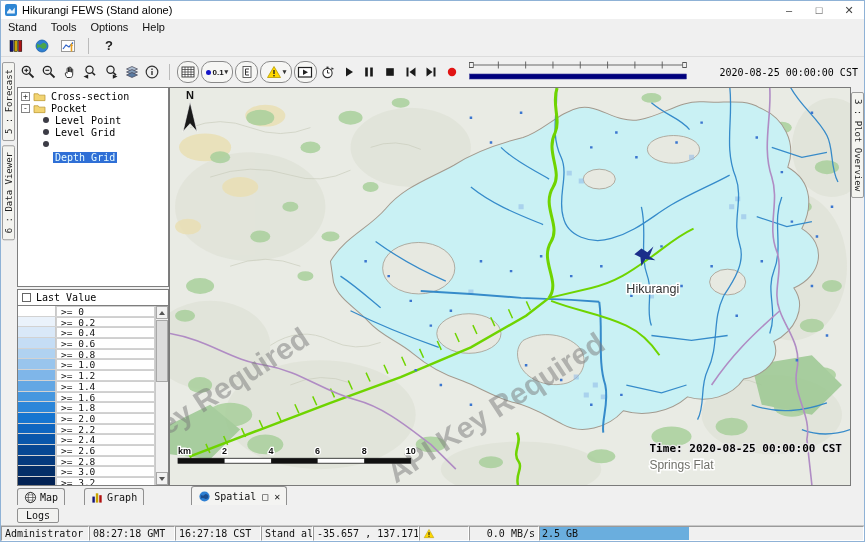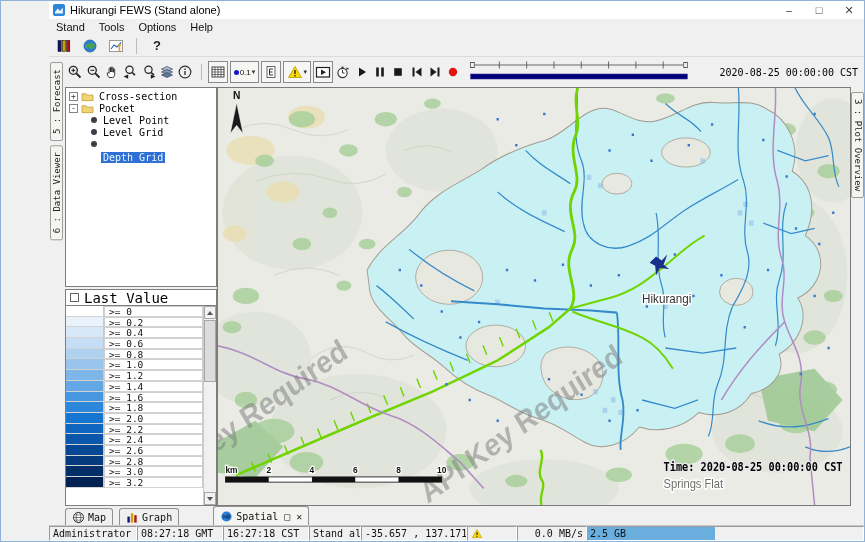--- a/index.html
+++ b/index.html
@@ -1,19 +1,19 @@
 <!DOCTYPE html>
 <html><head>
 <meta charset="utf-8">
 <style>
   html,body{margin:0;padding:0;}
   body{width:865px;height:542px;font-family:"Liberation Sans",sans-serif;background:#f0f0f0;overflow:hidden;}
   *{box-sizing:border-box;}
   .mono{font-family:"DejaVu Sans Mono",monospace;}
-  #app{width:865px;height:542px;border:1px solid #8fb2d6;display:flex;flex-direction:column;background:#f0f0f0;padding-left:48px;}
+  #app{width:865px;height:542px;border:1px solid #8fb2d6;display:flex;flex-direction:column;background:#f0f0f0;}
 
   
   .titlebar{height:18px;background:#fff;display:flex;align-items:center;padding-left:4px;flex:0 0 auto;}
   .app-icon{width:12px;height:12px;margin-right:5px;flex:0 0 auto;}
   .title-text{font-size:11px;color:#000;flex:1;}
   .winbtn{width:30px;text-align:center;font-size:11px;color:#444;line-height:18px;}
 
   
   .menubar{height:16px;background:#f0f0f0;display:flex;align-items:center;font-size:11px;flex:0 0 auto;}
   .menu-item{padding:0 7px;color:#111;}
@@ -32,21 +32,21 @@
   .vtab{background:#f4f4f0;border:1px solid #9c9c9c;border-radius:2px;font-size:9px;color:#222;font-family:"DejaVu Sans Mono",monospace;padding:6px 0;width:13px;display:flex;align-items:center;justify-content:center;}
   .vtab.up{writing-mode:vertical-rl;transform:rotate(180deg);}
   .vtab.down{writing-mode:vertical-rl;}
 
   .maincol{flex:1;display:flex;flex-direction:column;min-width:0;}
 
   
   .toolbar2{height:30px;display:flex;align-items:center;padding:0 4px;gap:2px;background:#f0f0f0;flex:0 0 auto;}
   .tbtn{width:21px;height:22px;display:flex;align-items:center;justify-content:center;}
   .tbtn svg{width:16px;height:16px;}
-  .tbtn.raised{border:1px solid #8a8a8a;background:#f6f6f4;width:25px;border-radius:0;}
+  .tbtn.raised{border:1px solid #8a8a8a;background:#f6f6f4;width:25px;border-radius:10px;font-weight:bold;}
   .tbtn.wide{width:36px;gap:1px;}
   .bluedot{width:5px;height:5px;border-radius:50%;background:#1515c8;display:inline-block;}
   .vlabel{font-size:8px;color:#111;}
   .dn{font-size:7px;color:#333;}
   .timeline{flex:1;height:26px;min-width:220px;margin:0 5px;}
   .timeline svg{width:100%;height:26px;display:block;}
   .tb2-datetime{font-size:10px;color:#000;white-space:nowrap;padding-right:2px;margin-left:24px;}
 
   
   .panels{flex:1;display:flex;min-height:0;}
@@ -54,41 +54,41 @@
   .treebox{height:200px;background:#fff;border:1px solid #7e7e7e;overflow:hidden;font-family:"DejaVu Sans Mono",monospace;font-size:10px;padding:2px 0 0 2px;}
   .trow{display:flex;align-items:center;height:12px;white-space:nowrap;}
   .expander{width:9px;height:9px;border:1px solid #848484;background:#fff;font-size:8px;line-height:7px;text-align:center;color:#333;margin:0 3px 0 1px;flex:0 0 auto;}
   .folder{width:13px;height:11px;margin-right:3px;flex:0 0 auto;}
   .bullet{width:6px;height:6px;border-radius:50%;background:#3c3c46;margin:0 4px 0 1px;flex:0 0 auto;}
   .child{padding-left:22px;}
   .tlabel{padding:0 2px;}
   .tlabel.selected{background:#2f6fd6;color:#e6fbff;margin-top:26px;}
 
   .legendwrap{margin-top:2px;flex:1;display:flex;flex-direction:column;min-height:0;}
-  .legendheader{height:17px;border:1px solid #7e7e7e;background:#fff;display:flex;align-items:center;font-family:"DejaVu Sans Mono",monospace;font-size:14px;gap:5px;padding-left:4px;}
+  .legendheader{height:17px;border:1px solid #7e7e7e;background:#fff;display:flex;align-items:center;font-family:"DejaVu Sans Mono",monospace;font-size:10px;gap:5px;padding-left:4px;}
   .checkbox{width:9px;height:9px;border:1px solid #666;background:#fff;flex:0 0 auto;}
   .legendlist{flex:1;border:1px solid #7e7e7e;border-top:none;background:#fff;display:flex;min-height:0;}
   .lrows{flex:1;overflow:hidden;}
   .lrow{display:flex;height:10.7px;border-bottom:1px solid #d2d2d2;}
   .lswatch{width:38px;border-right:1px solid #c9c9c9;flex:0 0 auto;}
   .llabel{flex:1;font-family:"DejaVu Sans Mono",monospace;font-size:9.5px;line-height:10px;padding-left:4px;color:#111;border:1px solid #cfcfcf;border-bottom:none;background:#fff;white-space:nowrap;}
   .scrollbar{width:13px;background:#f0f0f0;border-left:1px solid #c9c9c9;display:flex;flex-direction:column;flex:0 0 auto;}
   .sbtn{height:13px;border:1px solid #a8a8a8;background:#f2f2f2;display:flex;align-items:center;justify-content:center;flex:0 0 auto;}
   .arr-up{width:0;height:0;border-left:3px solid transparent;border-right:3px solid transparent;border-bottom:4px solid #555;}
   .arr-dn{width:0;height:0;border-left:3px solid transparent;border-right:3px solid transparent;border-top:4px solid #555;}
   .sthumb{height:62px;background:#dcdcdc;border:1px solid #a8a8a8;margin-top:1px;}
   .strack{flex:1;}
 
   .mapbox{flex:1;position:relative;border:1px solid #7a7a7a;min-width:0;background:#e9ebe4;}
   .mapbox svg.mapsvg{position:absolute;inset:0;width:100%;height:100%;}
   .mapsvg text{font-family:"Liberation Sans",sans-serif;}
   .mapsvg text.mn{font-family:"DejaVu Sans Mono",monospace;}
 
   
-  .tabrow{height:19px;display:flex;align-items:flex-end;padding-left:16px;gap:6px;background:#f0f0f0;flex:0 0 auto;}
+  .tabrow{height:19px;display:flex;align-items:flex-end;padding-left:16px;gap:19px;background:#f0f0f0;flex:0 0 auto;}
   .btab{height:17px;border:1px solid #909090;border-bottom:none;border-radius:3px 3px 0 0;background:#f0f0f0;display:flex;align-items:center;gap:3px;padding:0 6px;font-family:"DejaVu Sans Mono",monospace;font-size:10px;color:#111;}
   .btab svg{width:13px;height:13px;}
   .btab.active{height:19px;background:#f4f4f2;margin-left:28px;}
   .tabctl{font-size:10px;font-weight:bold;color:#222;margin-left:3px;}
   .logsrow{height:20px;display:flex;align-items:center;padding-left:16px;background:#f0f0f0;flex:0 0 auto;}
   .logsbtn{border:1px solid #909090;border-radius:2px;background:#f2f2f0;font-family:"DejaVu Sans Mono",monospace;font-size:10px;padding:1px 8px;color:#111;}
 
   
   .statusbar{height:16px;display:flex;background:#f0f0f0;border-top:1px solid #c8c8c8;font-family:"DejaVu Sans Mono",monospace;font-size:10px;color:#111;flex:0 0 auto;}
   .scell{border:1px solid;border-color:#9a9a9a #fff #fff #9a9a9a;padding:0 3px;white-space:nowrap;overflow:hidden;display:flex;align-items:center;flex:0 0 auto;}
@@ -615,20 +615,23 @@
       <svg viewBox="0 0 14 14">
           <circle cx="7" cy="7" r="5.5" fill="#2d7fd3"></circle>
           <path d="M3,5 q2.5,2 4,0 q2,-1.8 4,1 l0,2.5 q-2.5,2 -4.5,0.5 q-1.8,-1.2 -3.5,0.5 Z" fill="#1d4e8f"></path>
         </svg>
       <span>Spatial</span>
       <span class="tabctl">□</span>
       <span class="tabctl">✕</span>
     </span>
   </div>
 
+  <div class="logsrow">
+    <span class="logsbtn">Logs</span>
+  </div>
 
   <div class="statusbar">
     <span class="scell w-user">Administrator</span>
     <span class="scell w-gmt">08:27:18 GMT</span>
     <span class="scell w-loc">16:27:18 CST</span>
     <span class="scell w-mode">Stand alone</span>
     <span class="scell w-coord">-35.657 , 137.171</span>
     <span class="scell w-warn">
       <svg width="12" height="11" viewBox="0 0 16 16">
           <polygon points="8,2 15,14 1,14" fill="#ffd800" stroke="#b59a00" stroke-width="0.8"></polygon>

